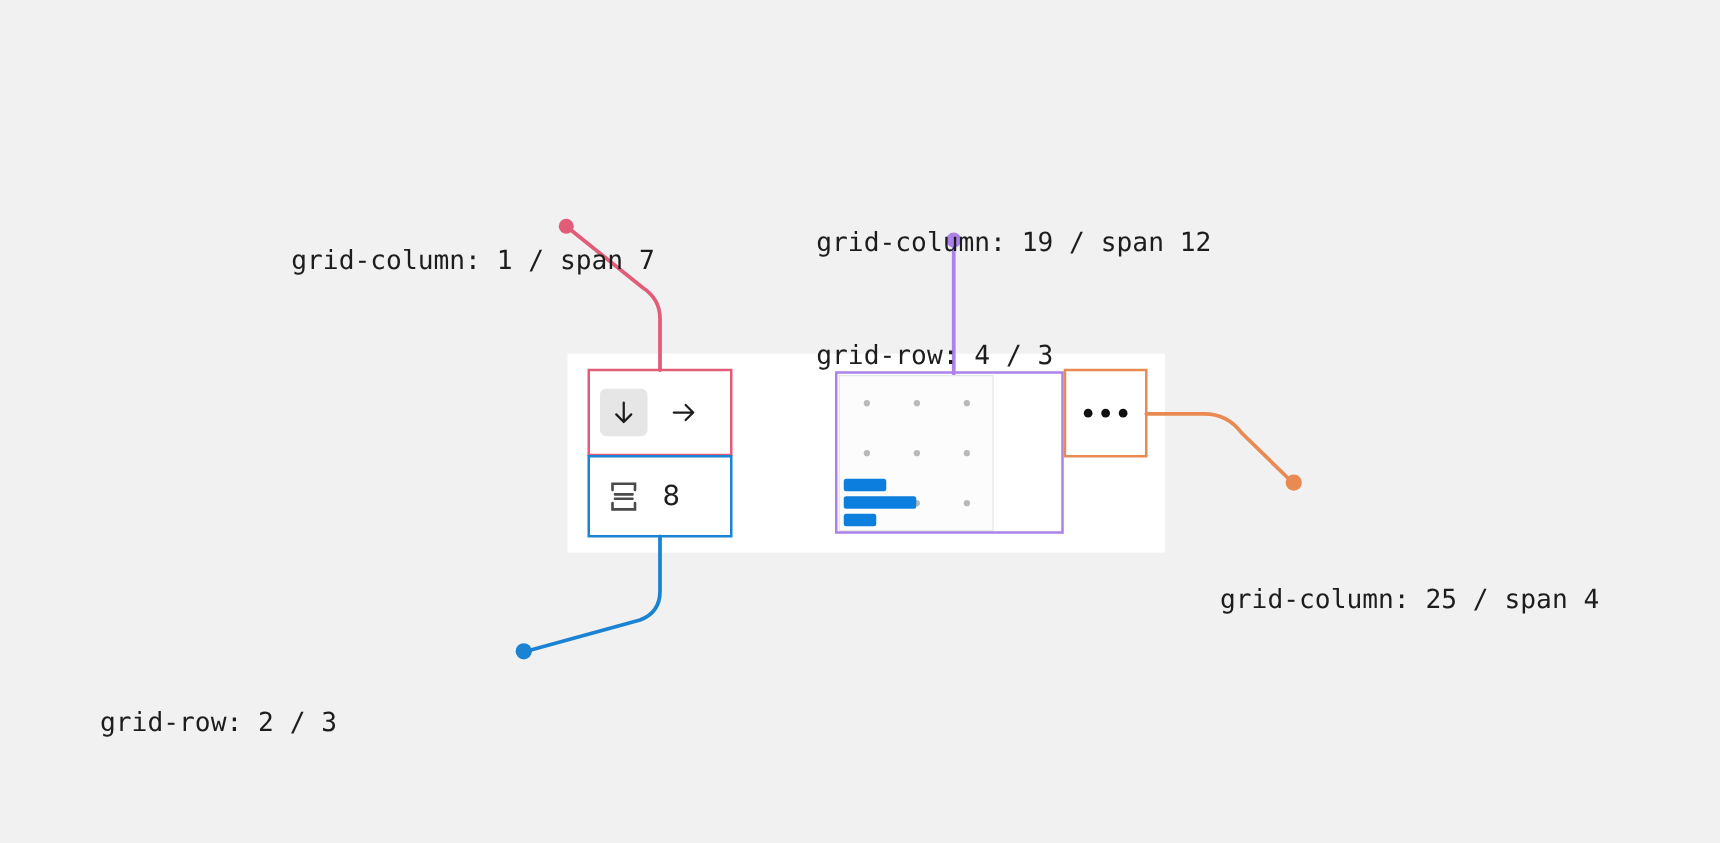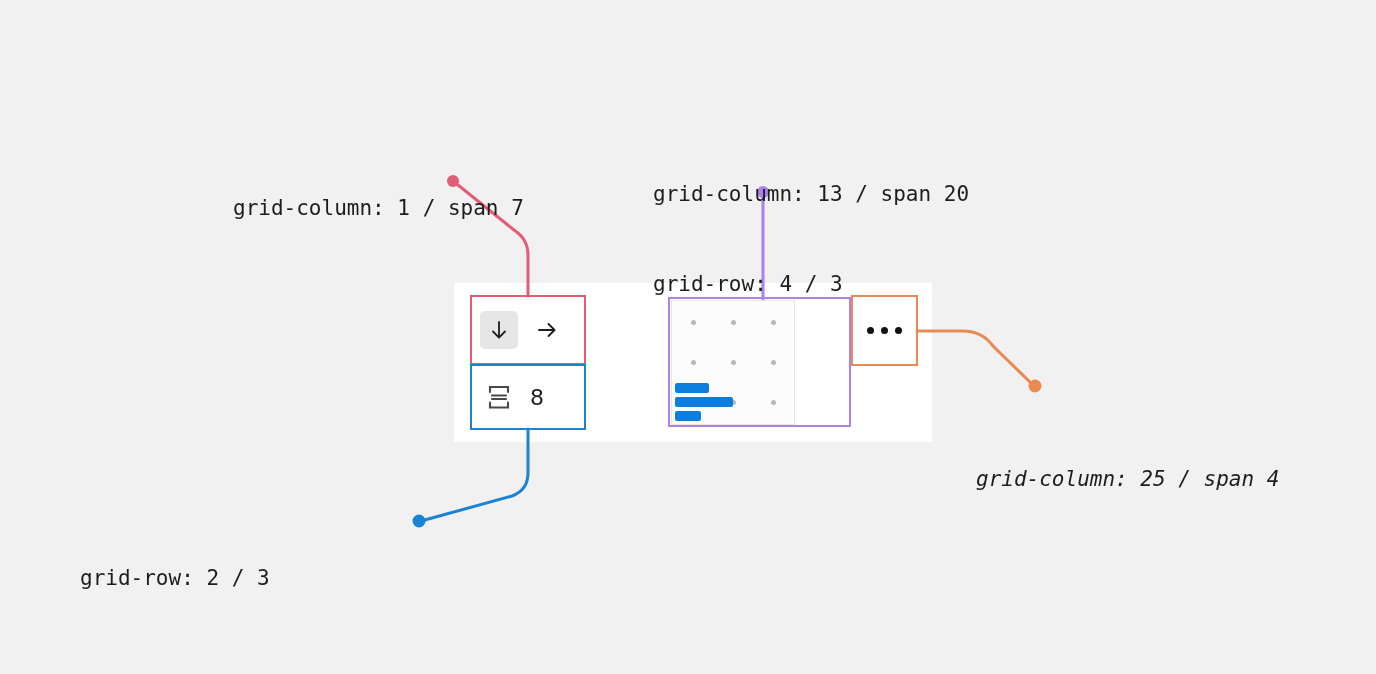--- a/index.html
+++ b/index.html
@@ -37,21 +37,21 @@
     font-size: 21px;
     line-height: 30px;
     color: #1d1d1d;
     white-space: pre;
     letter-spacing: 0px;
   }
   .annot .line { display: block; }
 
   #annot-pink   { left: 233px; top: 133px; }
   #annot-purple { left: 653px; top: 119px; }
-  #annot-orange { left: 976px; top: 404px; font-style: italic; }
+  #annot-orange { left: 976px; top: 404px; }
   #annot-blue   { left: 80px;  top: 503px; }
 
   
   #panel {
     position: absolute;
     left: 454px;
     top: 283px;
     width: 478px;
     height: 159px;
     background: #ffffff;
@@ -261,21 +261,21 @@
     <span class="kdot"></span>
     <span class="kdot"></span>
     <span class="kdot"></span>
   </div>
 
   <div class="annot" id="annot-pink">
     <span class="line">grid-column: 1 / span 7</span>
   </div>
 
   <div class="annot" id="annot-purple">
-    <span class="line">grid-column: 13 / span 20</span>
+    <span class="line">grid-column: 19 / span 12</span>
     <span class="line">grid-row: 4 / 3</span>
   </div>
 
   <div class="annot" id="annot-orange">
     <span class="line">grid-column: 25 / span 4</span>
   </div>
 
   <div class="annot" id="annot-blue">
     <span class="line">grid-row: 2 / 3</span>
   </div>

